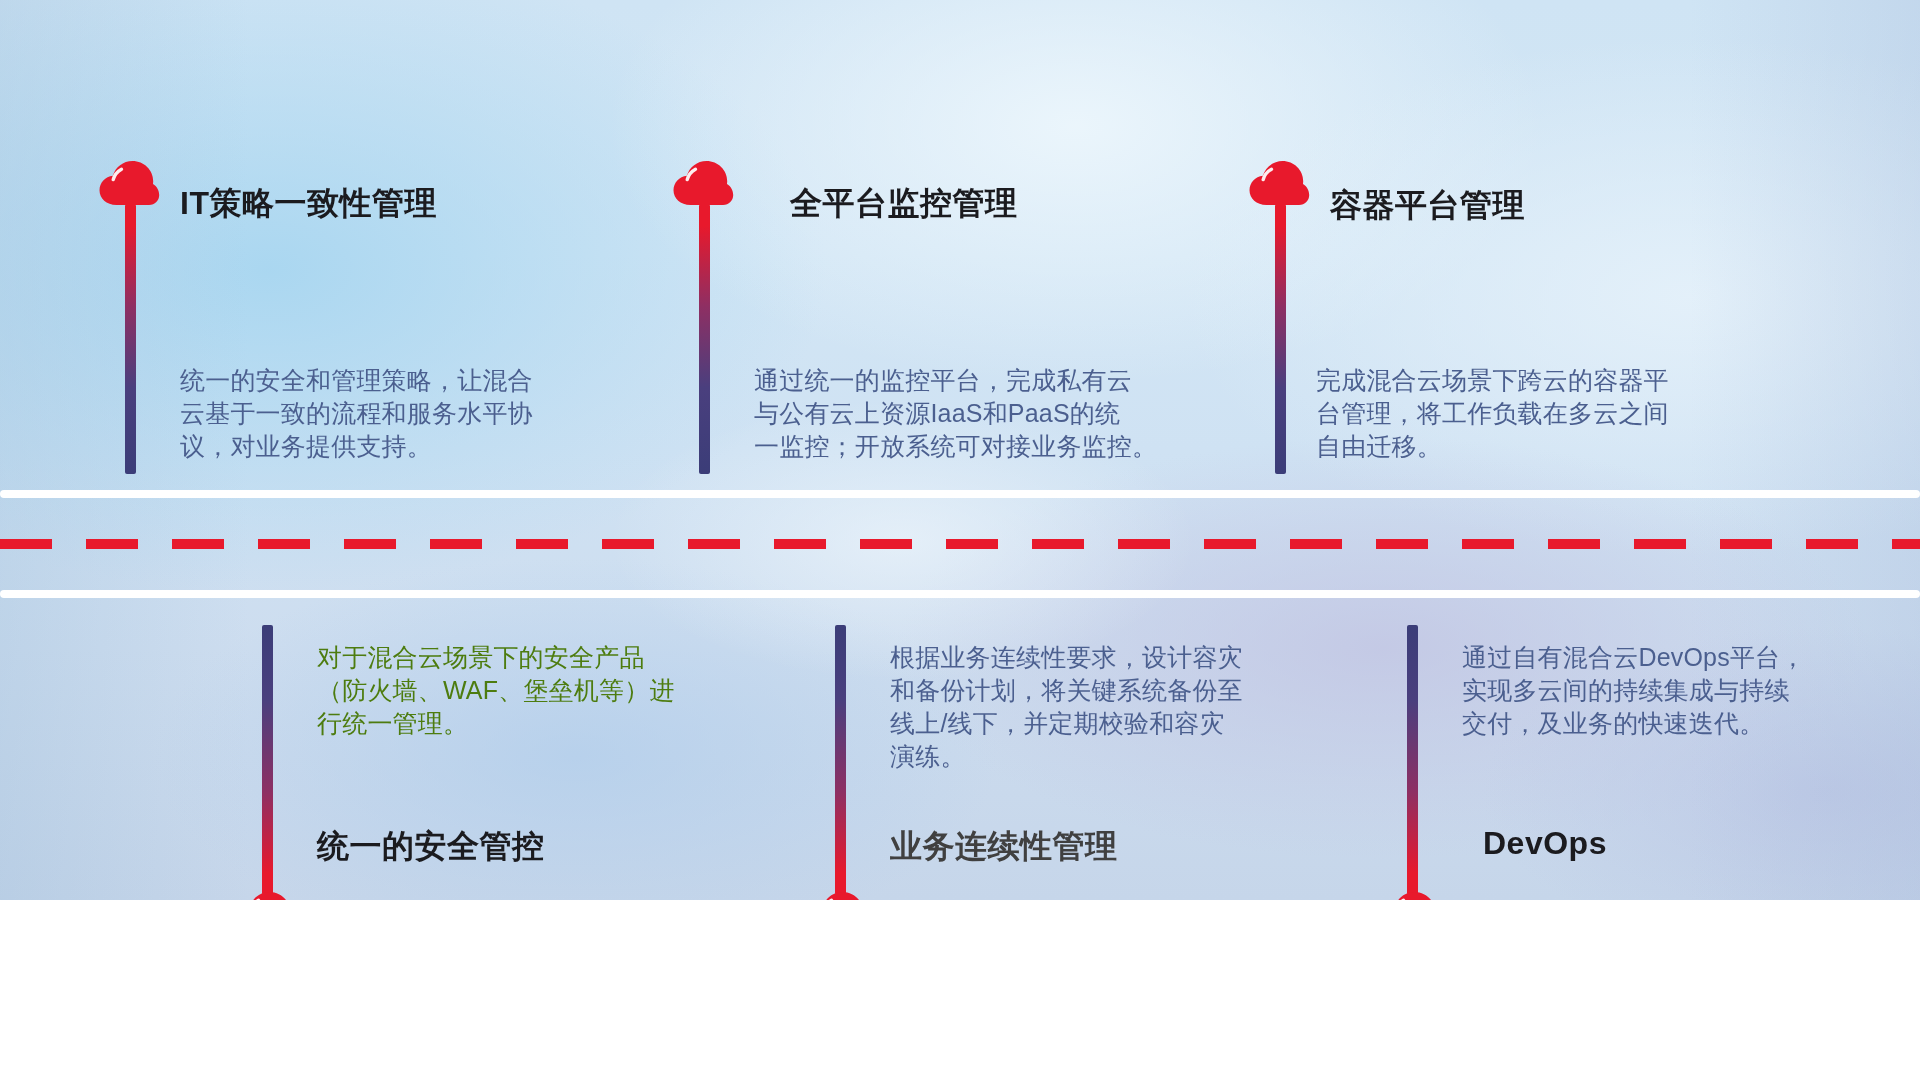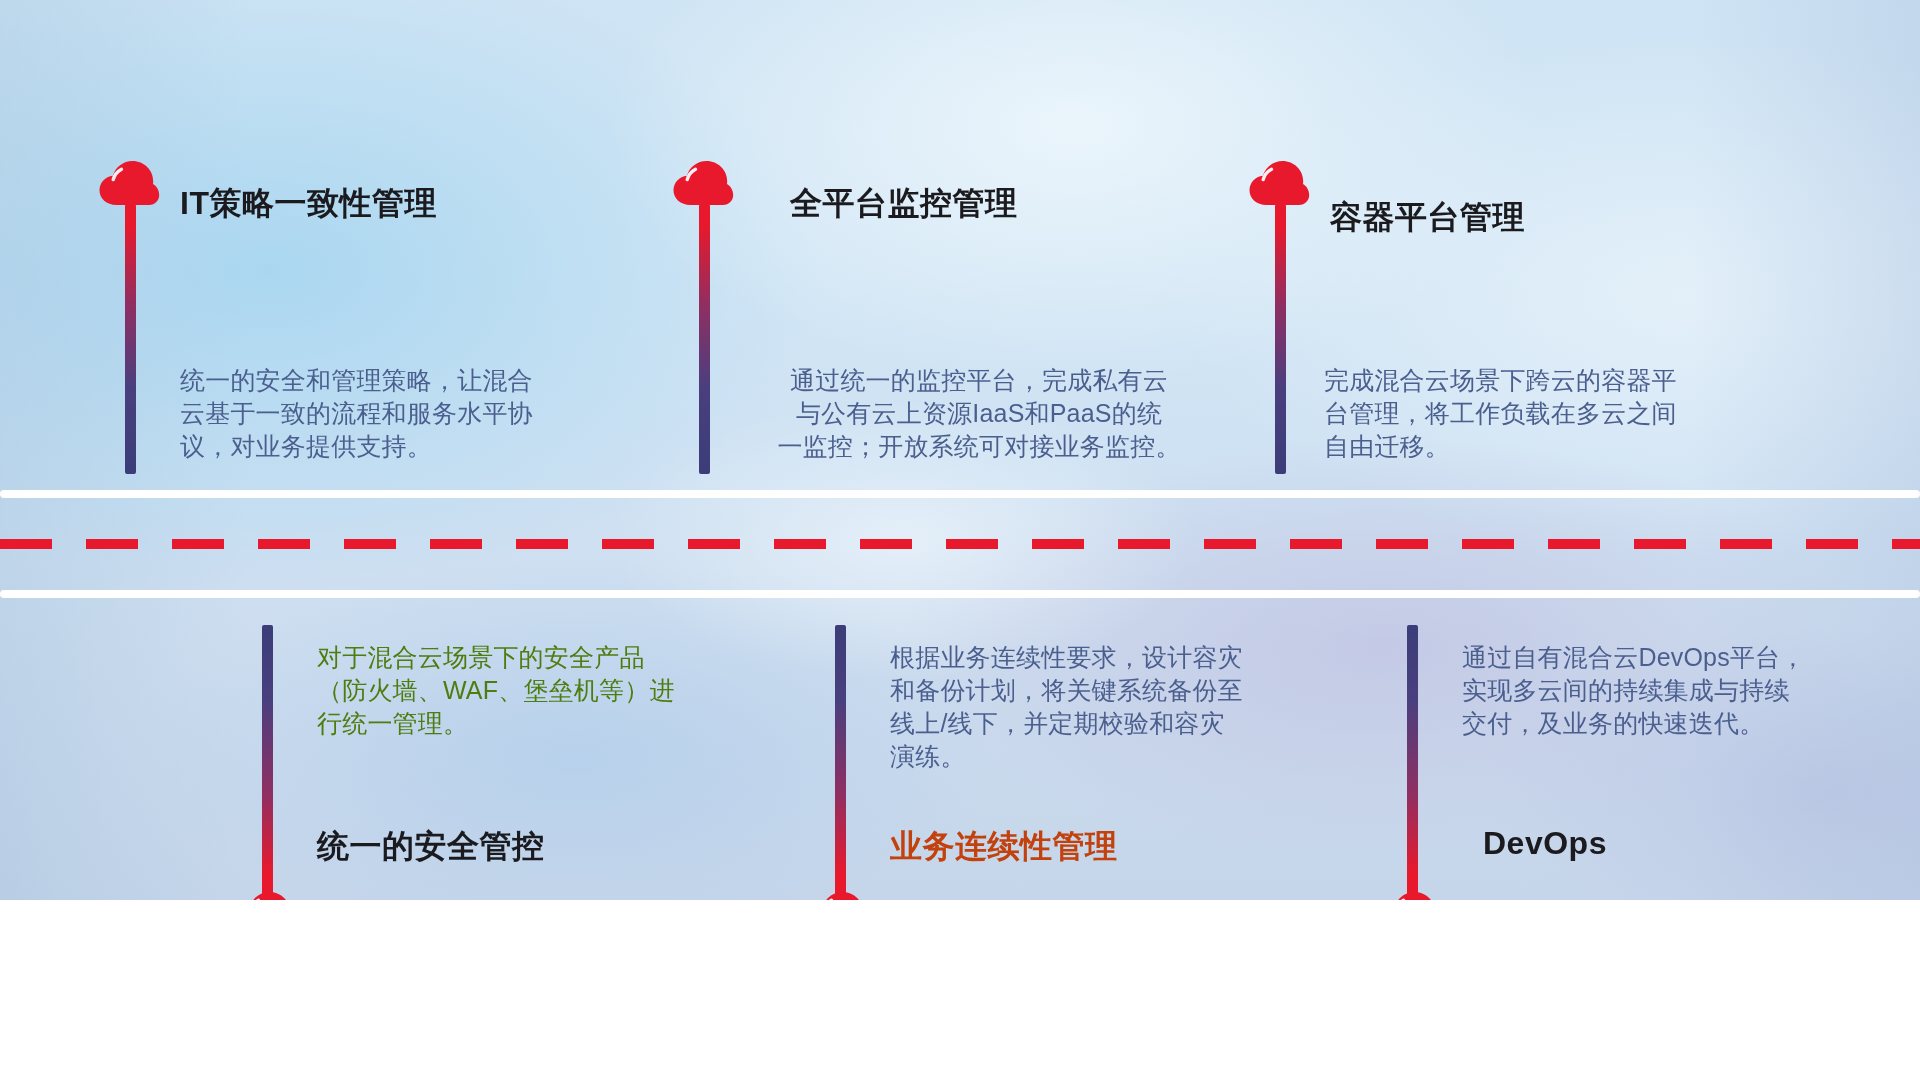--- a/index.html
+++ b/index.html
@@ -167,35 +167,35 @@
 
   <div class="col" style="left:692px; top:160px; width:430px; height:330px;">
     <div class="cloud" style="left:-20px; top:0px;">
       <svg viewBox="0 0 62 46" xmlns="http://www.w3.org/2000/svg">
         <path d="M18.5 45 C8.4 45 1.5 38.6 1.5 30.3 C1.5 22.8 7.2 16.6 14.9 15.8 C17.3 7.2 25.2 1 34.5 1 C45.9 1 55.2 10 55.2 21.2 C55.2 22.1 55.1 23.0 55.0 23.9 C58.9 26.3 61.2 30.4 61.2 35.0 C61.2 40.6 57.0 45 51.0 45 Z" fill="#e8192c"></path>
         <path d="M23.5 9.2 C19.4 11.4 16.4 15.2 15.2 19.6" stroke="#ffffff" stroke-width="3.4" stroke-linecap="round" fill="#e8192c" opacity="0.92"></path>
       </svg>
     </div>
     <div class="stem down" style="top:44px; height:270px; left:7px;"></div>
     <div class="heading" style="left: 62px; top: 22px; color: rgb(27, 27, 31); margin-left: 36px;">全平台监控管理</div>
-    <div class="body-text" style="left: 62px; top: 204px; width: 450px; color: rgb(75, 95, 143); text-align: center;">通过统一的监控平台，完成私有云
+    <div class="body-text" style="left: 62px; top: 204px; width: 450px; color: rgb(75, 95, 143);">通过统一的监控平台，完成私有云
 与公有云上资源IaaS和PaaS的统
 一监控；开放系统可对接业务监控。</div>
   </div>
 
   <div class="col" style="left:1268px; top:160px; width:430px; height:330px;">
     <div class="cloud" style="left:-20px; top:0px;">
       <svg viewBox="0 0 62 46" xmlns="http://www.w3.org/2000/svg">
         <path d="M18.5 45 C8.4 45 1.5 38.6 1.5 30.3 C1.5 22.8 7.2 16.6 14.9 15.8 C17.3 7.2 25.2 1 34.5 1 C45.9 1 55.2 10 55.2 21.2 C55.2 22.1 55.1 23.0 55.0 23.9 C58.9 26.3 61.2 30.4 61.2 35.0 C61.2 40.6 57.0 45 51.0 45 Z" fill="#e8192c"></path>
         <path d="M23.5 9.2 C19.4 11.4 16.4 15.2 15.2 19.6" stroke="#ffffff" stroke-width="3.4" stroke-linecap="round" fill="#e8192c" opacity="0.92"></path>
       </svg>
     </div>
     <div class="stem down" style="top:44px; height:270px; left:7px;"></div>
-    <div class="heading" style="left: 62px; top: 36px; color: rgb(27, 27, 31);">容器平台管理</div>
-    <div class="body-text" style="left: 56px; top: 204px; width: 440px; color: rgb(75, 95, 143);">完成混合云场景下跨云的容器平
+    <div class="heading" style="left: 62px; top: 24px; color: rgb(27, 27, 31);">容器平台管理</div>
+    <div class="body-text" style="left: 48px; top: 204px; width: 440px; color: rgb(75, 95, 143);">完成混合云场景下跨云的容器平
 台管理，将工作负载在多云之间
 自由迁移。</div>
   </div>
 
   <div class="col" style="left:255px; top:625px; width:430px; height:330px;">
     <div class="stem up" style="top:0px; height:270px; left:7px;"></div>
     <div class="body-text" style="left: 62px; top: 16px; width: 430px; color: #4d7c0f;">对于混合云场景下的安全产品
 （防火墙、WAF、堡垒机等）进
 行统一管理。</div>
     <div class="heading" style="left: 62px; top: 200px; color: rgb(27, 27, 31);">统一的安全管控</div>
@@ -206,21 +206,21 @@
       </svg>
     </div>
   </div>
 
   <div class="col" style="left:828px; top:625px; width:430px; height:330px;">
     <div class="stem up" style="top:0px; height:270px; left:7px;"></div>
     <div class="body-text" style="left: 62px; top: 16px; width: 430px; color: rgb(75, 95, 143);">根据业务连续性要求，设计容灾
 和备份计划，将关键系统备份至
 线上/线下，并定期校验和容灾
 演练。</div>
-    <div class="heading" style="left: 62px; top: 200px; color: #c2410c;">业务连续性管理</div>
+    <div class="heading" style="left: 62px; top: 200px; color: #404040;">业务连续性管理</div>
     <div class="cloud" style="left:-20px; top:266px;">
       <svg viewBox="0 0 62 46" xmlns="http://www.w3.org/2000/svg">
         <path d="M18.5 45 C8.4 45 1.5 38.6 1.5 30.3 C1.5 22.8 7.2 16.6 14.9 15.8 C17.3 7.2 25.2 1 34.5 1 C45.9 1 55.2 10 55.2 21.2 C55.2 22.1 55.1 23.0 55.0 23.9 C58.9 26.3 61.2 30.4 61.2 35.0 C61.2 40.6 57.0 45 51.0 45 Z" fill="#e8192c"></path>
         <path d="M23.5 9.2 C19.4 11.4 16.4 15.2 15.2 19.6" stroke="#ffffff" stroke-width="3.4" stroke-linecap="round" fill="#e8192c" opacity="0.92"></path>
       </svg>
     </div>
   </div>
 
   <div class="col" style="left:1400px; top:625px; width:430px; height:330px;">
     <div class="stem up" style="top:0px; height:270px; left:7px;"></div>

